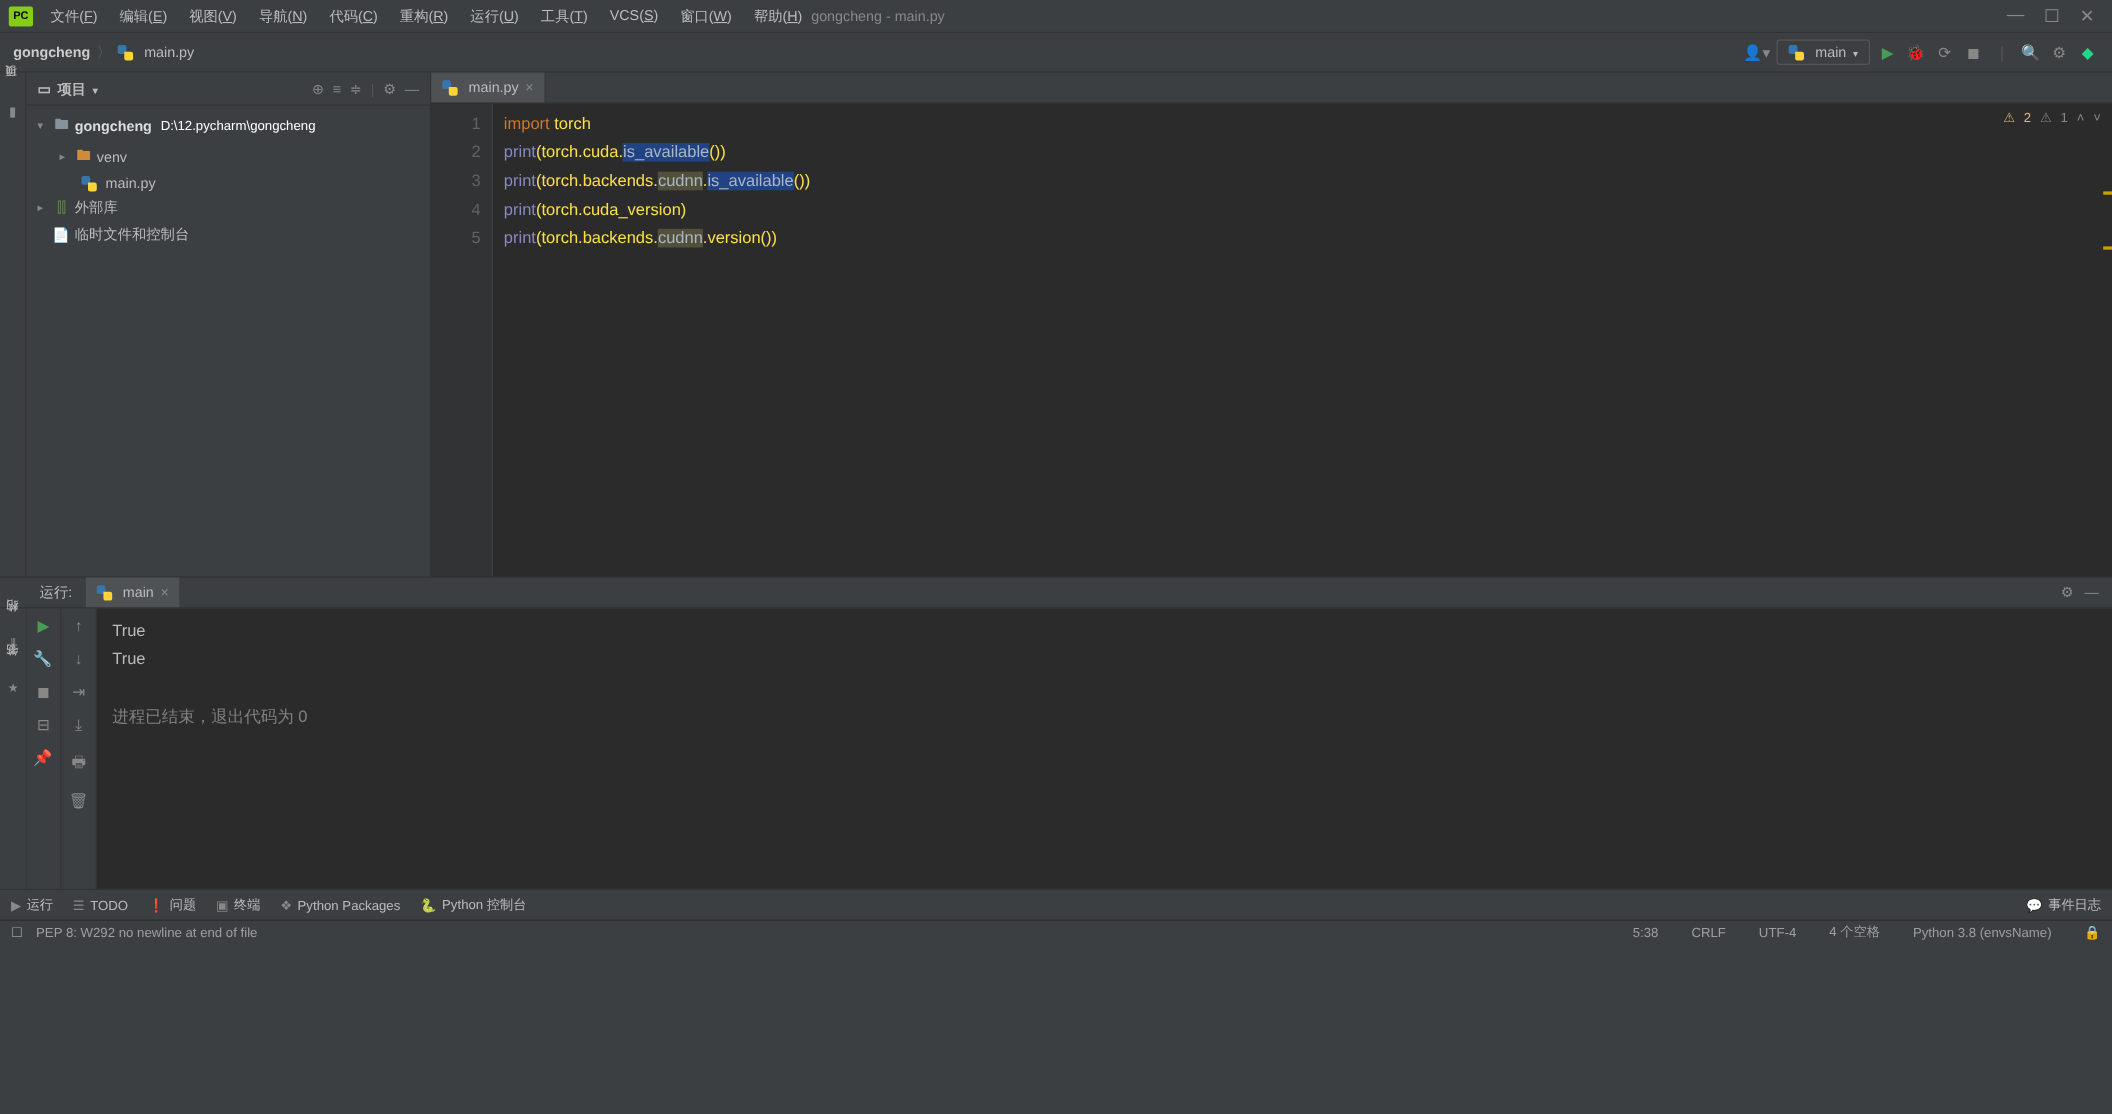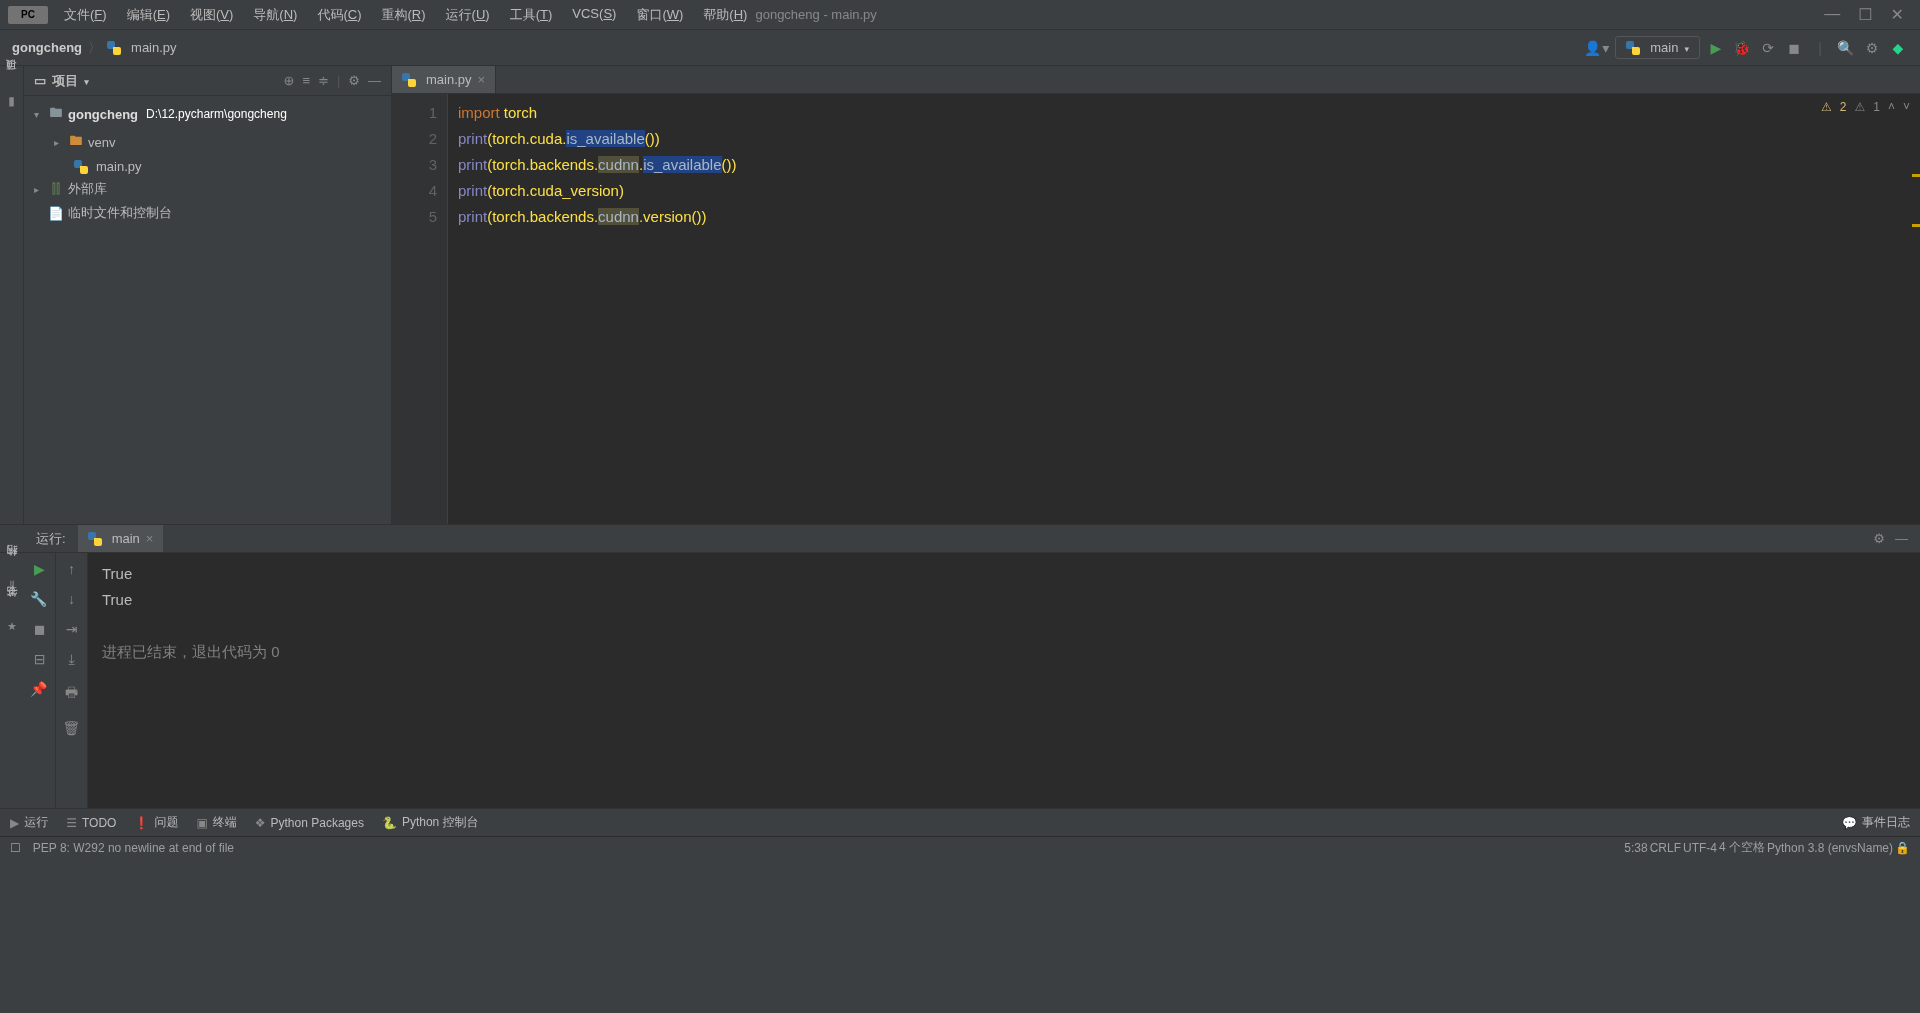--- a/index.html
+++ b/index.html
@@ -1,18 +1,18 @@
 <!DOCTYPE html>
 <html><head>
 <meta charset="utf-8">
 <style>
 * { margin: 0; padding: 0; box-sizing: border-box; font-family: "Segoe UI", "Microsoft YaHei", sans-serif; }
 body { background: #3c3f41; color: #bbbbbb; font-size: 13px; overflow: hidden; width: 1920px; height: 1013px; }
 .titlebar { height: 30px; background: #3c3f41; display: flex; align-items: center; padding: 0 8px; border-bottom: 1px solid #323232; }
-.app-icon { width: 40px; height: 18px; background: #737373; border-radius: 2px; margin-right: 8px; display: flex; align-items: center; justify-content: center; font-size: 10px; font-weight: bold; color: #000; }
+.app-icon { width: 22px; height: 18px; background: #84cc16; border-radius: 2px; margin-right: 8px; display: flex; align-items: center; justify-content: center; font-size: 10px; font-weight: bold; color: #000; }
 .menu { display: flex; gap: 4px; }
 .menu-item { padding: 4px 8px; cursor: pointer; }
 .menu-item u { text-decoration: underline; }
 .title-center { flex: 1; color: #888; }
 .window-controls { display: flex; gap: 18px; padding-right: 8px; }
 .window-controls span { color: #888; cursor: pointer; font-size: 16px; }
 .toolbar { height: 36px; background: #3c3f41; display: flex; align-items: center; padding: 0 12px; border-bottom: 1px solid #323232; justify-content: space-between; }
 .breadcrumb { display: flex; align-items: center; gap: 6px; }
 .breadcrumb .sep { color: #666; }
 .py-icon { display: inline-flex; width: 14px; height: 14px; position: relative; margin-right: 4px; }
@@ -70,21 +70,21 @@
 .run-side { width: 32px; background: #3c3f41; display: flex; flex-direction: column; align-items: center; padding-top: 8px; gap: 14px; border-right: 1px solid #323232; }
 .run-side2 { width: 32px; background: #3c3f41; display: flex; flex-direction: column; align-items: center; padding-top: 8px; gap: 14px; border-right: 1px solid #323232; }
 .run-side span, .run-side2 span { color: #888; cursor: pointer; font-size: 14px; }
 .console { flex: 1; padding: 8px 14px; font-family: "Consolas", monospace; font-size: 15px; line-height: 26px; color: #bbbbbb; }
 .console .dim { color: #808080; }
 .bottom-bar { height: 28px; background: #3c3f41; border-top: 1px solid #323232; display: flex; align-items: center; padding: 0 10px; gap: 18px; font-size: 12px; }
 .bottom-bar .bi { display: flex; align-items: center; gap: 5px; cursor: pointer; color: #bbb; }
 .bottom-bar .bi .ico { color: #888; }
 .bottom-right { margin-left: auto; display: flex; gap: 6px; align-items: center; }
 .status-bar { height: 22px; background: #3c3f41; display: flex; align-items: center; padding: 0 10px; font-size: 12px; color: #9e9e9e; gap: 14px; justify-content: space-between; border-top: 1px solid #2b2b2b; }
-.status-right { display: flex; gap: 2px; align-items: center; }
+.status-right { display: flex; gap: 30px; align-items: center; }
 .arrow-down::after { content: "▾"; font-size: 9px; }
 .small-icon { font-size: 11px; color: #888; }
 </style>
 </head>
 <body>
 
 <div class="titlebar">
   <div class="app-icon">PC</div>
   <div class="menu" id="menu-bar">
       <span class="menu-item">文件(<u>F</u>)</span>

